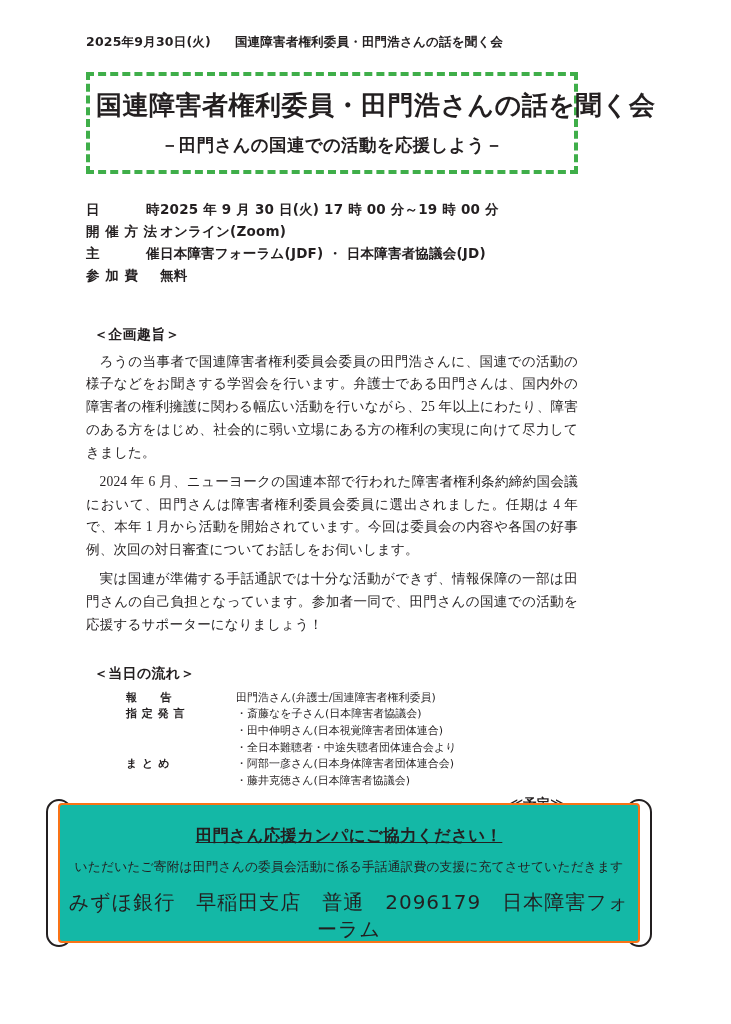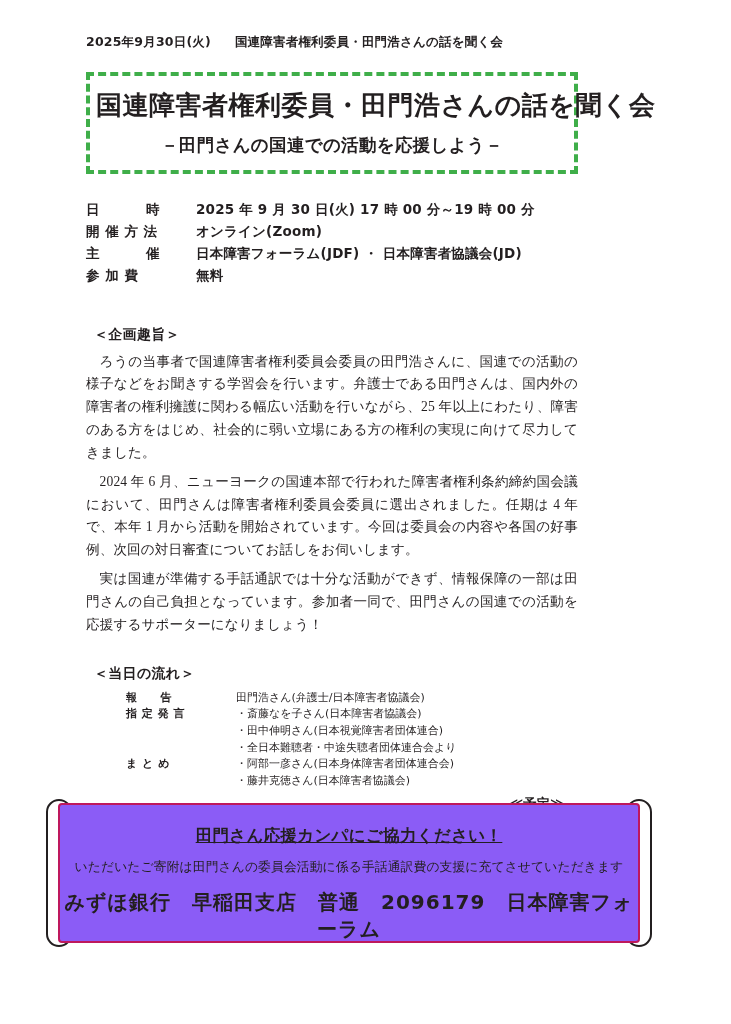--- a/index.html
+++ b/index.html
@@ -68,21 +68,21 @@
   .info-label {
     width: 74px;
     flex: 0 0 74px;
     font-weight: 700;
     letter-spacing: 0.5px;
   }
   .info-label.spread {
     display: flex;
     justify-content: space-between;
   }
-  .info-value { font-weight: 700; letter-spacing: 0.2px; margin-left: 36px; }
+  .info-value { font-weight: 700; letter-spacing: 0.2px; }
 
   
   .sec-head {
     font-size: 14px;
     font-weight: 700;
     margin-top: 39px;
     margin-left: 8px;
     letter-spacing: 0.3px;
   }
   .sec-head.tight { margin-top: 28px; }
@@ -141,23 +141,23 @@
     top: 803px;
     width: 618px;
     height: 140px;
   }
   .scroll-box {
     position: absolute;
     left: 18px;
     top: 0;
     width: 582px;
     height: 140px;
-    border: 2px solid #be185d;
+    border: 2px solid #f97316;
     border-radius: 4px;
-    background: #8b5cf6;
+    background: #14b8a6;
     text-align: center;
   }
   .scroll-curl {
     position: absolute;
     top: -4px;
     width: 26px;
     height: 148px;
     border: 2px solid #231f20;
     border-radius: 13px;
     background: #fff;
@@ -172,21 +172,21 @@
     letter-spacing: 0.3px;
   }
   .kanpa-note {
     margin-top: 12px;
     font-size: 12.8px;
     letter-spacing: 0.1px;
   }
   .kanpa-bank {
     margin-top: 13px;
     font-size: 20px;
-    font-weight: 700;
+    font-weight: 400;
     letter-spacing: 1px;
   }
 </style>
 </head>
 <body>
 
 <div class="page">
 
   <div class="doc-header">
     <span class="date">2025年9月30日(火)</span>
@@ -227,21 +227,21 @@
   <div class="sec-head">＜企画趣旨＞</div>
   <div class="body-p first">ろうの当事者で国連障害者権利委員会委員の田門浩さんに、国連での活動の様子などをお聞きする学習会を行います。弁護士である田門さんは、国内外の障害者の権利擁護に関わる幅広い活動を行いながら、25 年以上にわたり、障害のある方をはじめ、社会的に弱い立場にある方の権利の実現に向けて尽力してきました。</div>
   <div class="body-p">2024 年 6 月、ニューヨークの国連本部で行われた障害者権利条約締約国会議において、田門さんは障害者権利委員会委員に選出されました。任期は 4 年で、本年 1 月から活動を開始されています。今回は委員会の内容や各国の好事例、次回の対日審査についてお話しをお伺いします。</div>
   <div class="body-p">実は国連が準備する手話通訳では十分な活動ができず、情報保障の一部は田門さんの自己負担となっています。参加者一同で、田門さんの国連での活動を応援するサポーターになりましょう！</div>
 
   <div class="sec-head tight">＜当日の流れ＞</div>
   <div class="program">
     <div class="prog-row">
       <div class="prog-label">報　　告</div>
       <div class="prog-items">
-        <div class="prog-item">田門浩さん(弁護士/日本障害者協議会)</div>
+        <div class="prog-item">田門浩さん(弁護士/国連障害者権利委員)</div>
       </div>
     </div>
     <div class="prog-row">
       <div class="prog-label">指 定 発 言</div>
       <div class="prog-items">
         <div class="prog-item">・斎藤なを子さん(日本障害者協議会)</div>
         <div class="prog-item">・田中伸明さん(日本視覚障害者団体連合)</div>
         <div class="prog-item">・全日本難聴者・中途失聴者団体連合会より</div>
       </div>
     </div>

